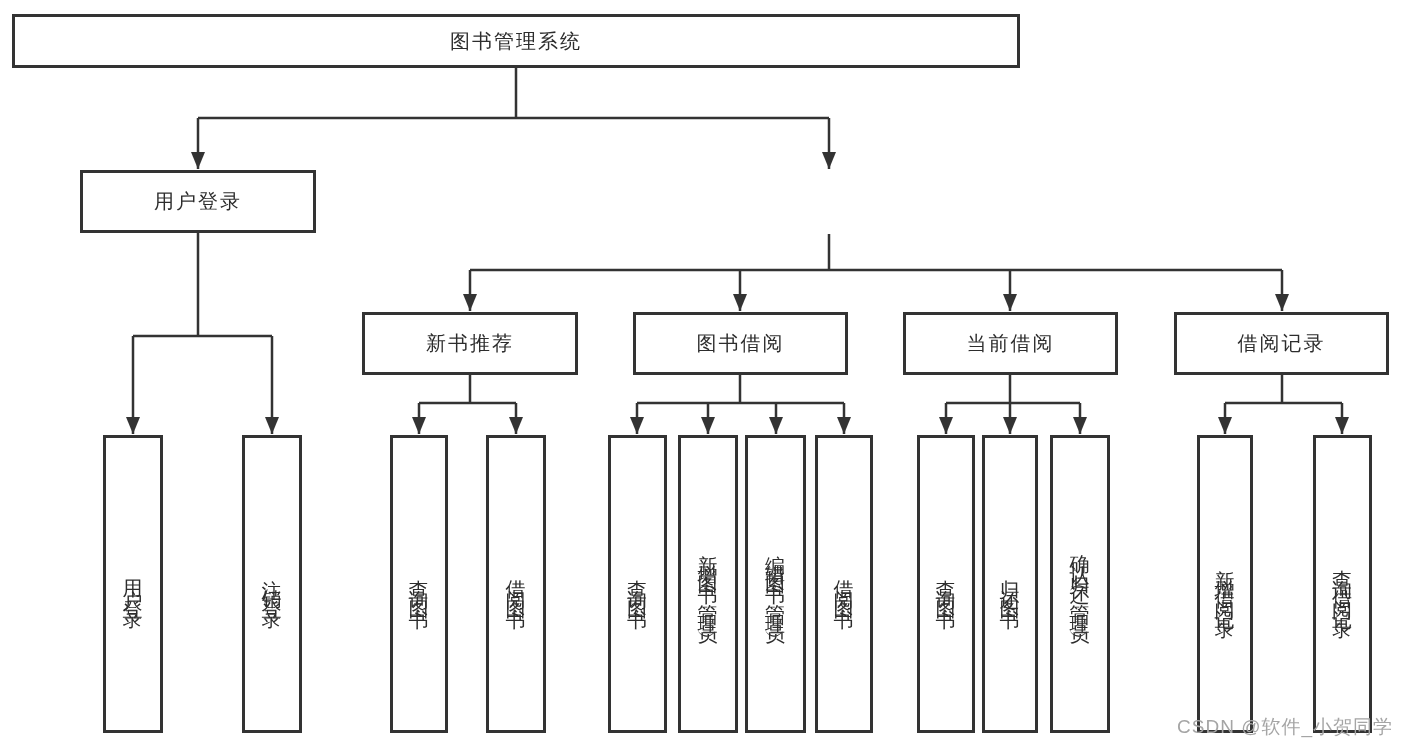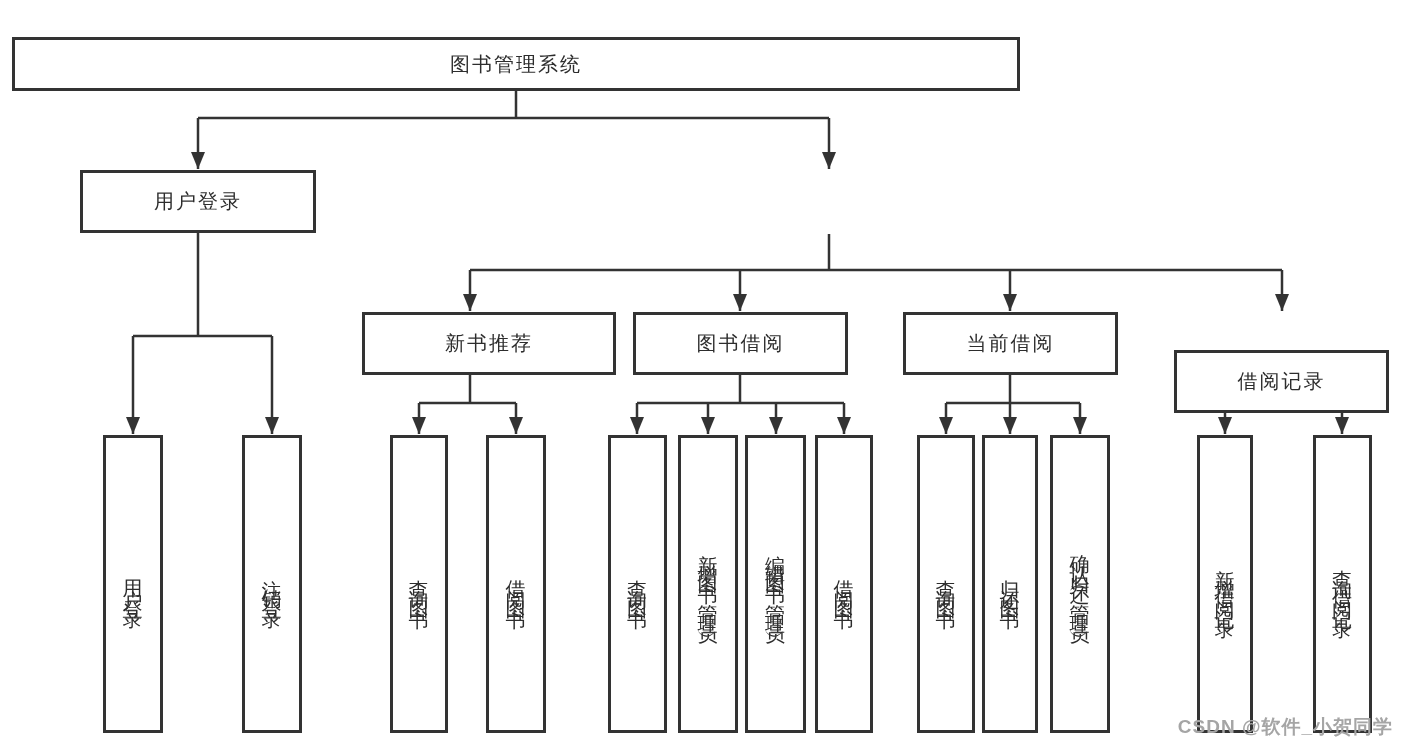--- a/index.html
+++ b/index.html
@@ -58,21 +58,20 @@
     white-space: nowrap;
   }
   .watermark {
     position: absolute;
     right: 12px;
     bottom: 7px;
     font-size: 19px;
     letter-spacing: 1px;
     color: #a5a5a5;
     z-index: 10;
-    font-weight: bold;
   }
 </style>
 </head>
 <body>
 
 <div class="stage">
 
   <svg class="connectors" viewBox="0 0 1405 747" xmlns="http://www.w3.org/2000/svg">
     <defs>
       <marker id="ah" markerUnits="userSpaceOnUse" markerWidth="18" markerHeight="16" viewBox="-17 -8 18 16" refX="0" refY="0" orient="auto">
@@ -109,38 +108,38 @@
       <line x1="946" y1="403" x2="946" y2="434" marker-end="url(#ah)"></line>
       <line x1="1010" y1="403" x2="1010" y2="434" marker-end="url(#ah)"></line>
       <line x1="1080" y1="403" x2="1080" y2="434" marker-end="url(#ah)"></line>
 
       <path d="M1282 375 V403 M1225 403 H1342"></path>
       <line x1="1225" y1="403" x2="1225" y2="434" marker-end="url(#ah)"></line>
       <line x1="1342" y1="403" x2="1342" y2="434" marker-end="url(#ah)"></line>
     </g>
   </svg>
 
-  <div class="node" style="left:12px; top:14px; width:1008px; height:54px;margin-top:23px;">
+  <div class="node" style="left:12px; top:14px; width:1008px; height:54px;">
     <span>图书管理系统</span>
   </div>
 
   <div class="node" style="left:80px; top:170px; width:236px; height:63px;">
     <span>用户登录</span>
   </div>
 
-  <div class="node" style="left:362px; top:312px; width:254px; height:63px;">
+  <div class="node" style="left:362px; top:312px; width:216px; height:63px;">
     <span>新书推荐</span>
   </div>
   <div class="node" style="left:633px; top:312px; width:215px; height:63px;text-align:center;">
     <span>图书借阅</span>
   </div>
   <div class="node" style="left:903px; top:312px; width:215px; height:63px;">
     <span>当前借阅</span>
   </div>
-  <div class="node" style="left:1174px; top:312px; width:215px; height:63px;margin-top:38px;">
+  <div class="node" style="left:1174px; top:312px; width:215px; height:63px;">
     <span>借阅记录</span>
   </div>
 
   <div class="leaf" style="left:103px; width:60px;">
     <span class="vtext">用户登录</span>
   </div>
   <div class="leaf" style="left:242px; width:60px;">
     <span class="vtext">注销登录</span>
   </div>
 

